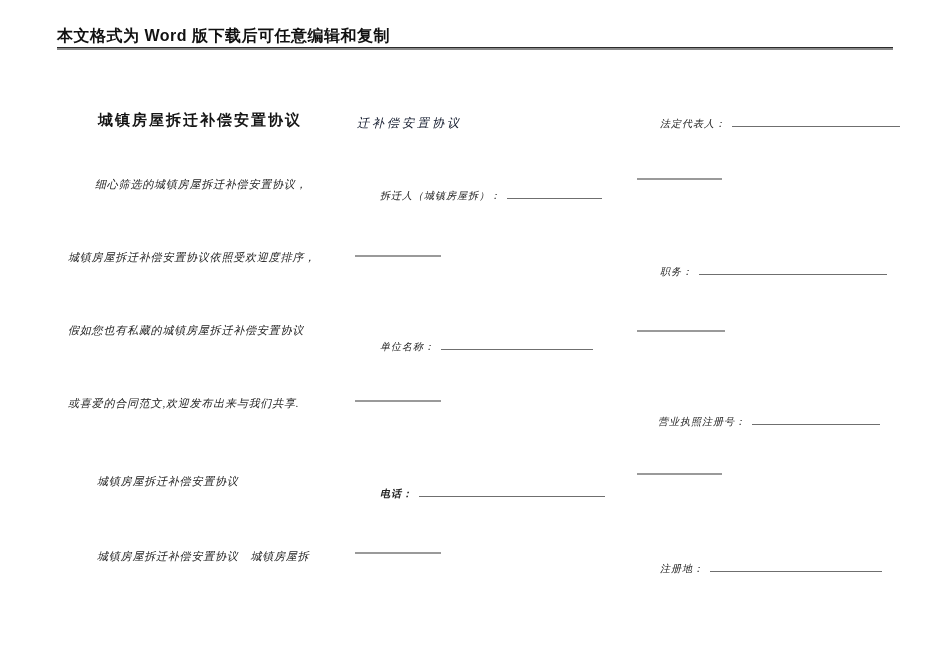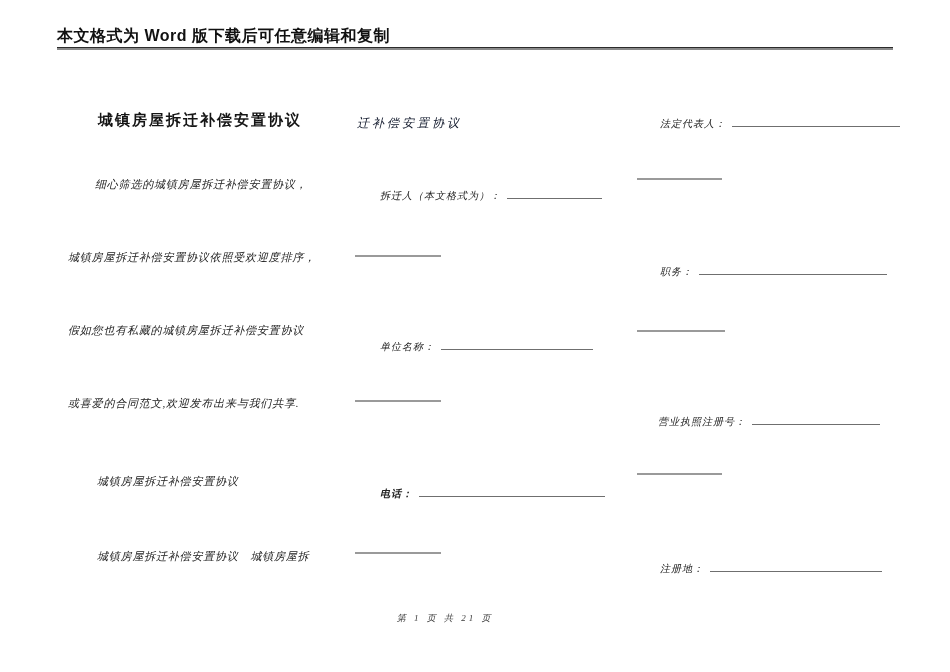--- a/index.html
+++ b/index.html
@@ -92,21 +92,21 @@
   <div class="abs body-text" style="left:95px; top:155px;">细心筛选的城镇房屋拆迁补偿安置协议，</div>
   <div class="abs body-text" style="left:68px; top:228px;">城镇房屋拆迁补偿安置协议依照受欢迎度排序，</div>
   <div class="abs body-text" style="left:68px; top:301px;">假如您也有私藏的城镇房屋拆迁补偿安置协议</div>
   <div class="abs body-text" style="left:68px; top:374px;">或喜爱的合同范文,欢迎发布出来与我们共享.</div>
   <div class="abs body-text" style="left:97px; top:452px;">城镇房屋拆迁补偿安置协议</div>
   <div class="abs body-text" style="left:97px; top:527px;">城镇房屋拆迁补偿安置协议　城镇房屋拆</div>
 
   <div class="abs cont-text" style="left:357px; top:93px;">迁补偿安置协议</div>
 
   <div class="abs field" style="left:380px; top:165px;">
-    <span class="label">拆迁人（本文格式为）：</span><span class="blank" style="width:95px"></span>
+    <span class="label">拆迁人（城镇房屋拆）：</span><span class="blank" style="width:95px"></span>
   </div>
   <div class="blank-line" style="left:355px; top:245px; width:86px;"></div>
 
   <div class="abs field" style="left:380px; top:316px;font-family:Liberation Mono, monospace;">
     <span class="label">单位名称：</span><span class="blank" style="width:152px"></span>
   </div>
   <div class="blank-line" style="left:355px; top:390px; width:86px;"></div>
 
   <div class="abs field" style="left:380px; top:463px;font-weight:bold;">
     <span class="label">电话：</span><span class="blank" style="width:186px"></span>
@@ -125,15 +125,14 @@
 
   <div class="abs field" style="left:658px; top:391px;">
     <span class="label">营业执照注册号：</span><span class="blank" style="width:128px"></span>
   </div>
   <div class="blank-line" style="left:637px; top:463px; width:85px;"></div>
 
   <div class="abs field" style="left:660px; top:538px;">
     <span class="label">注册地：</span><span class="blank" style="width:172px"></span>
   </div>
 
-  <div class="footer">第 1 页 共 21 页</div>
 
 </div>
 
 </body></html>

